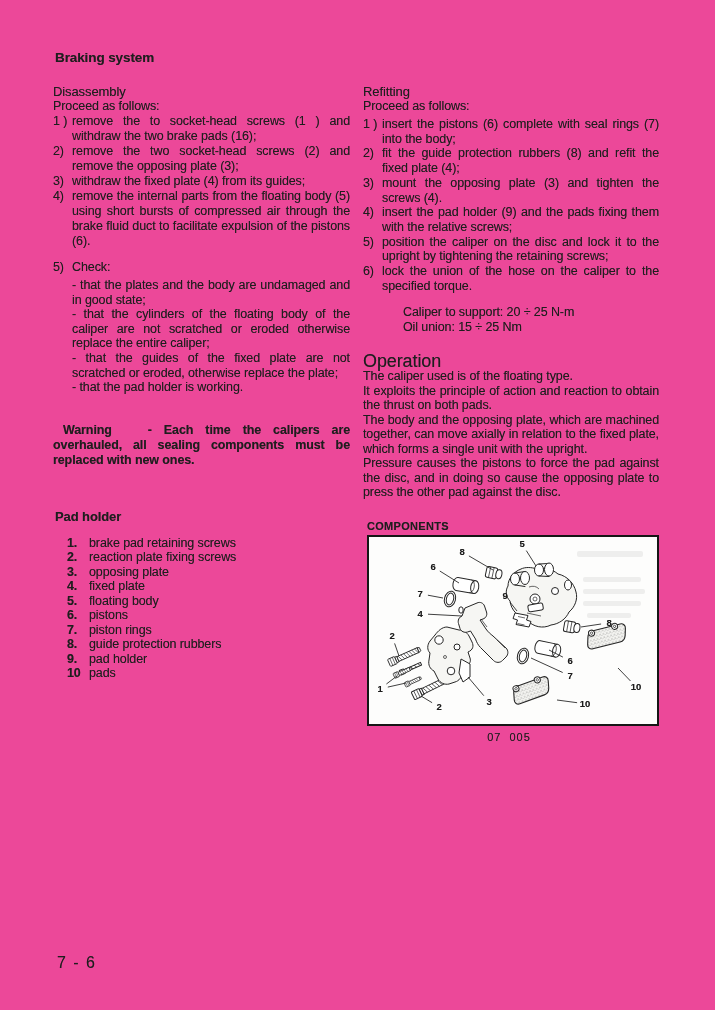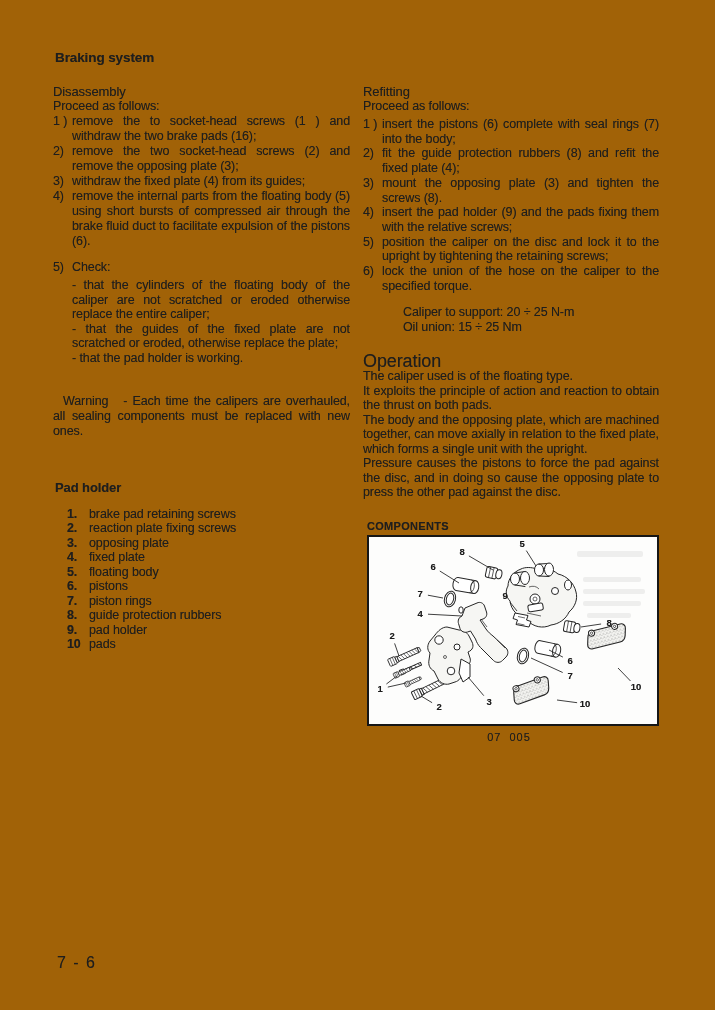--- a/index.html
+++ b/index.html
@@ -1,39 +1,39 @@
 <!DOCTYPE html>
 <html><head>
 <meta charset="utf-8">
 <style>
   html,body{margin:0;padding:0;background:#e8e8e8;}
   .page{
     position:relative;width:715px;height:1010px;margin:0 auto;
-    background:#a16207;color:#1e1e1e;
+    background:#ec4899;color:#1e1e1e;
     font-family:"Liberation Sans","DejaVu Sans",sans-serif;
     font-size:12.5px;line-height:15px;letter-spacing:-0.1px;
     text-shadow:0 0 .4px rgba(30,30,30,.5);
     overflow:hidden;
   }
   .doc-header{position:absolute;left:55px;top:50px;font-size:13.5px;font-weight:700;}
   .col{position:absolute;top:84px;}
   .col-left{left:53px;width:297px;}
   .col-right{left:363px;width:296px;}
   .h-section{font-size:13px;font-weight:700;margin:0 0 14px 0;}
   .h-sub{font-size:13px;font-weight:400;margin:0;}
   .intro{margin:0;}
   .steps{margin:0;}
   .steps.tight{margin-top:3px;}
   .step{position:relative;padding-left:19px;text-align:justify;line-height:15px;}
   .col-right .step{line-height:14.7px;}
   .step-num{position:absolute;left:0;top:0;}
   .check-step{position:relative;padding-left:19px;margin-top:11px;}
   .checks{margin-top:3px;}
   .check{padding-left:19px;text-align:justify;line-height:14.6px;}
-  .warning{margin-top:28px;font-weight:400;text-align:justify;text-indent:10px;}
+  .warning{margin-top:28px;font-weight:700;text-align:justify;text-indent:10px;}
   .pad-title{font-size:13px;font-weight:700;margin:41px 0 0 2px;}
   .pad-list{margin-top:12px;}
   .pad-item{display:flex;line-height:14.5px;}
   .pad-num{width:22px;margin-left:14px;font-weight:700;flex:none;}
   .torque{margin-top:12px;margin-left:40px;}
   .torque div{line-height:15px;}
   .op-title{font-size:18px;font-weight:400;margin:19px 0 0 0;}
   .op-par{text-align:justify;line-height:14.5px;margin:0;}
   .components-title{font-size:11px;font-weight:700;letter-spacing:.3px;margin:19px 0 1px 4px;}
   .diagram-box{
@@ -83,20 +83,21 @@
       </div>
       </div>
 
     <div class="check-step">
       <span class="step-num">5)</span>
       <span class="step-text">Check:</span>
     </div>
 
     <div class="checks">
 
+    <div class="check">- that the plates and the body are undamaged and in good state;</div>
         <div class="check">- that the cylinders of the floating body of the caliper are not scratched or eroded otherwise replace the entire caliper;</div>
         <div class="check">- that the guides of the fixed plate are not scratched or eroded, otherwise replace the plate;</div>
         <div class="check">- that the pad holder is working.</div>
       </div>
 
     <div class="warning">Warning&nbsp;&nbsp; - Each time the calipers are overhauled, all sealing components must be replaced with new ones.</div>
 
     <div class="pad-title">Pad holder</div>
     <div class="pad-list">
 
@@ -152,21 +153,21 @@
     <div class="step">
         <span class="step-num">1 )</span>
         <span class="step-text">insert the pistons (6) complete with seal rings (7) into the body;</span>
       </div>
         <div class="step">
         <span class="step-num">2)</span>
         <span class="step-text">fit the guide protection rubbers (8) and refit the fixed plate (4);</span>
       </div>
         <div class="step">
         <span class="step-num">3)</span>
-        <span class="step-text">mount the opposing plate (3) and tighten the screws (8).</span>
+        <span class="step-text">mount the opposing plate (3) and tighten the screws (4).</span>
       </div>
         <div class="step">
         <span class="step-num">4)</span>
         <span class="step-text">insert the pad holder (9) and the pads fixing them with the relative screws;</span>
       </div>
         <div class="step">
         <span class="step-num">5)</span>
         <span class="step-text">position the caliper on the disc and lock it to the upright by tightening the retaining screws;</span>
       </div>
         <div class="step">

